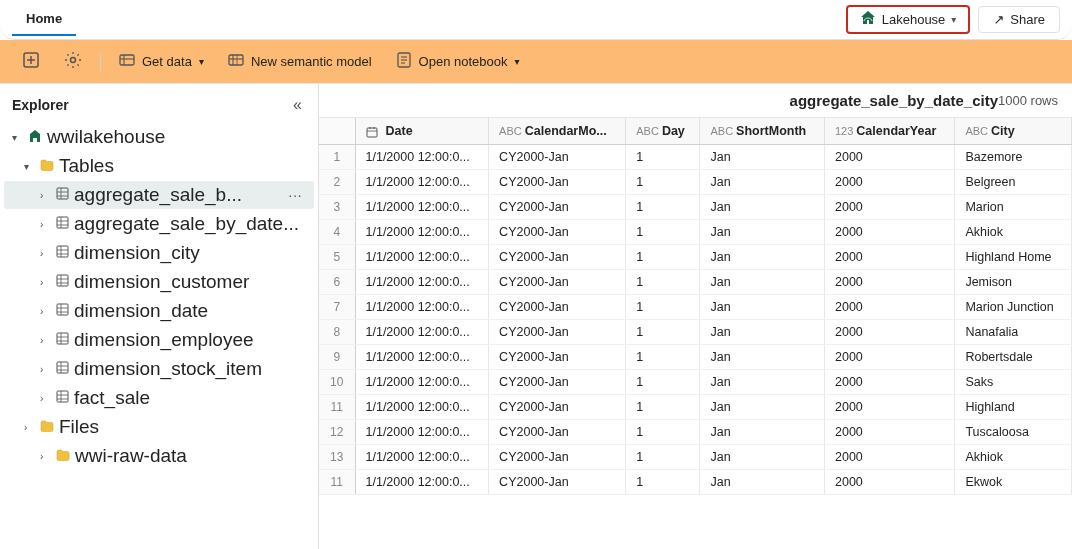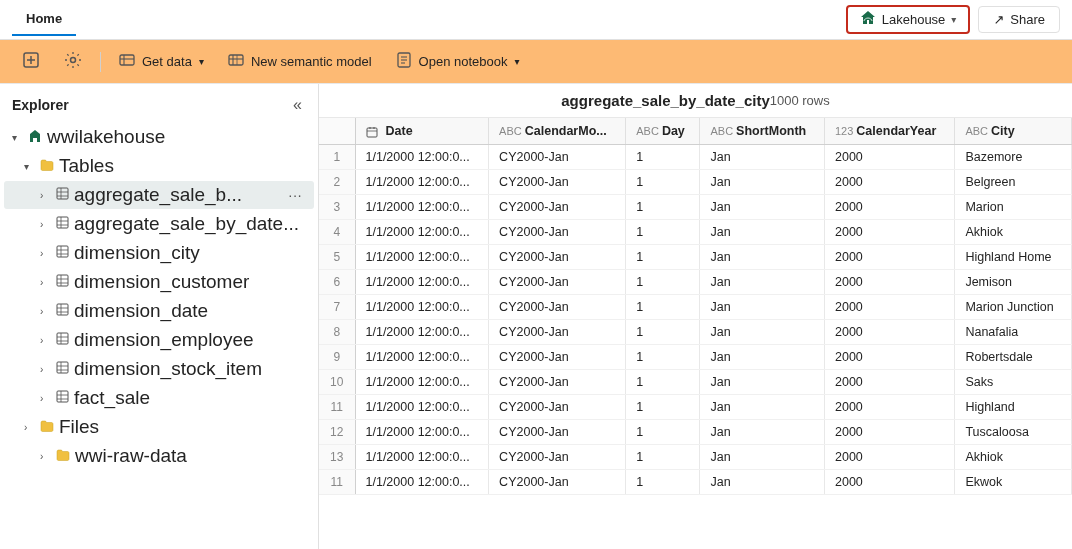--- a/index.html
+++ b/index.html
@@ -7,20 +7,21 @@
 
     
     .top-bar {
       height: 40px;
       background: #fff;
       border-bottom: 1px solid #e0e0e0;
       display: flex;
       align-items: center;
       padding: 0 12px;
       justify-content: space-between;
+      border-radius: 15px;
     }
     .top-bar-left {
       display: flex;
       align-items: center;
       gap: 4px;
     }
     .tab-home {
       padding: 8px 14px;
       font-size: 13px;
       color: #242424;
@@ -157,21 +158,21 @@
     .content-area {
       flex: 1;
       display: flex;
       flex-direction: column;
       overflow: hidden;
       position: relative;
     }
     .content-header {
       display: flex;
       align-items: center;
-      justify-content: center;
+      justify-content: flex-end;
       padding: 8px 14px;
       border-bottom: 1px solid #e8e8e8;
     }
     .content-title {
       font-size: 15px;
       font-weight: 600;
       color: #242424;
     }
     .rows-info {
       font-size: 13px;

